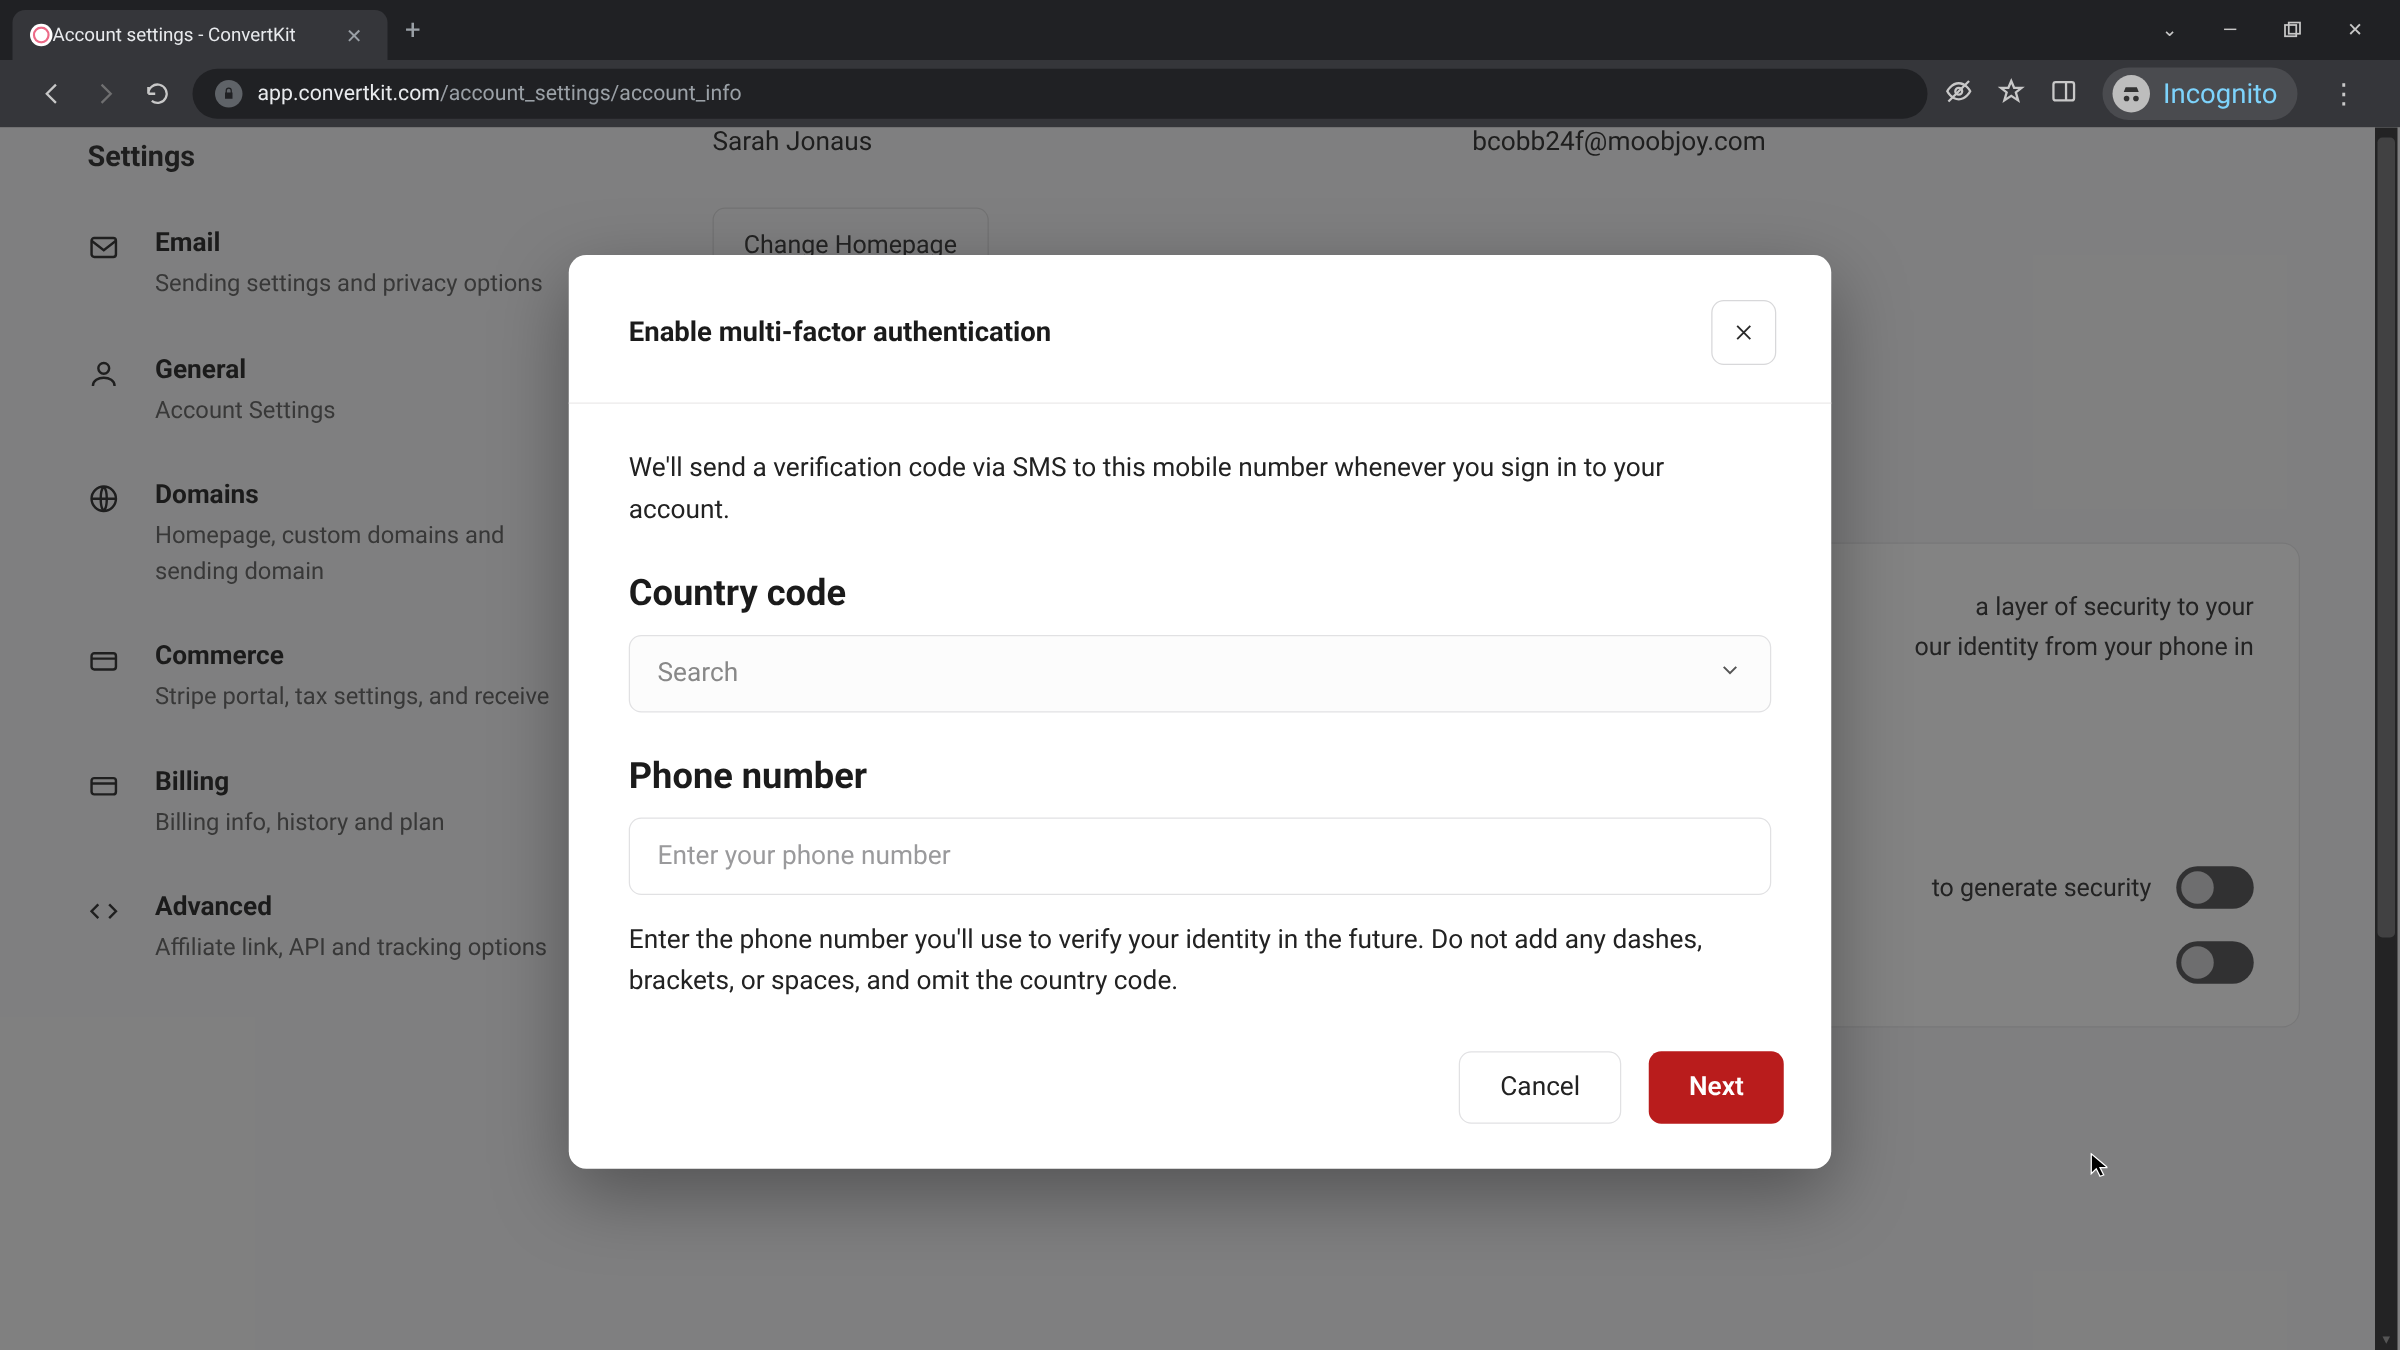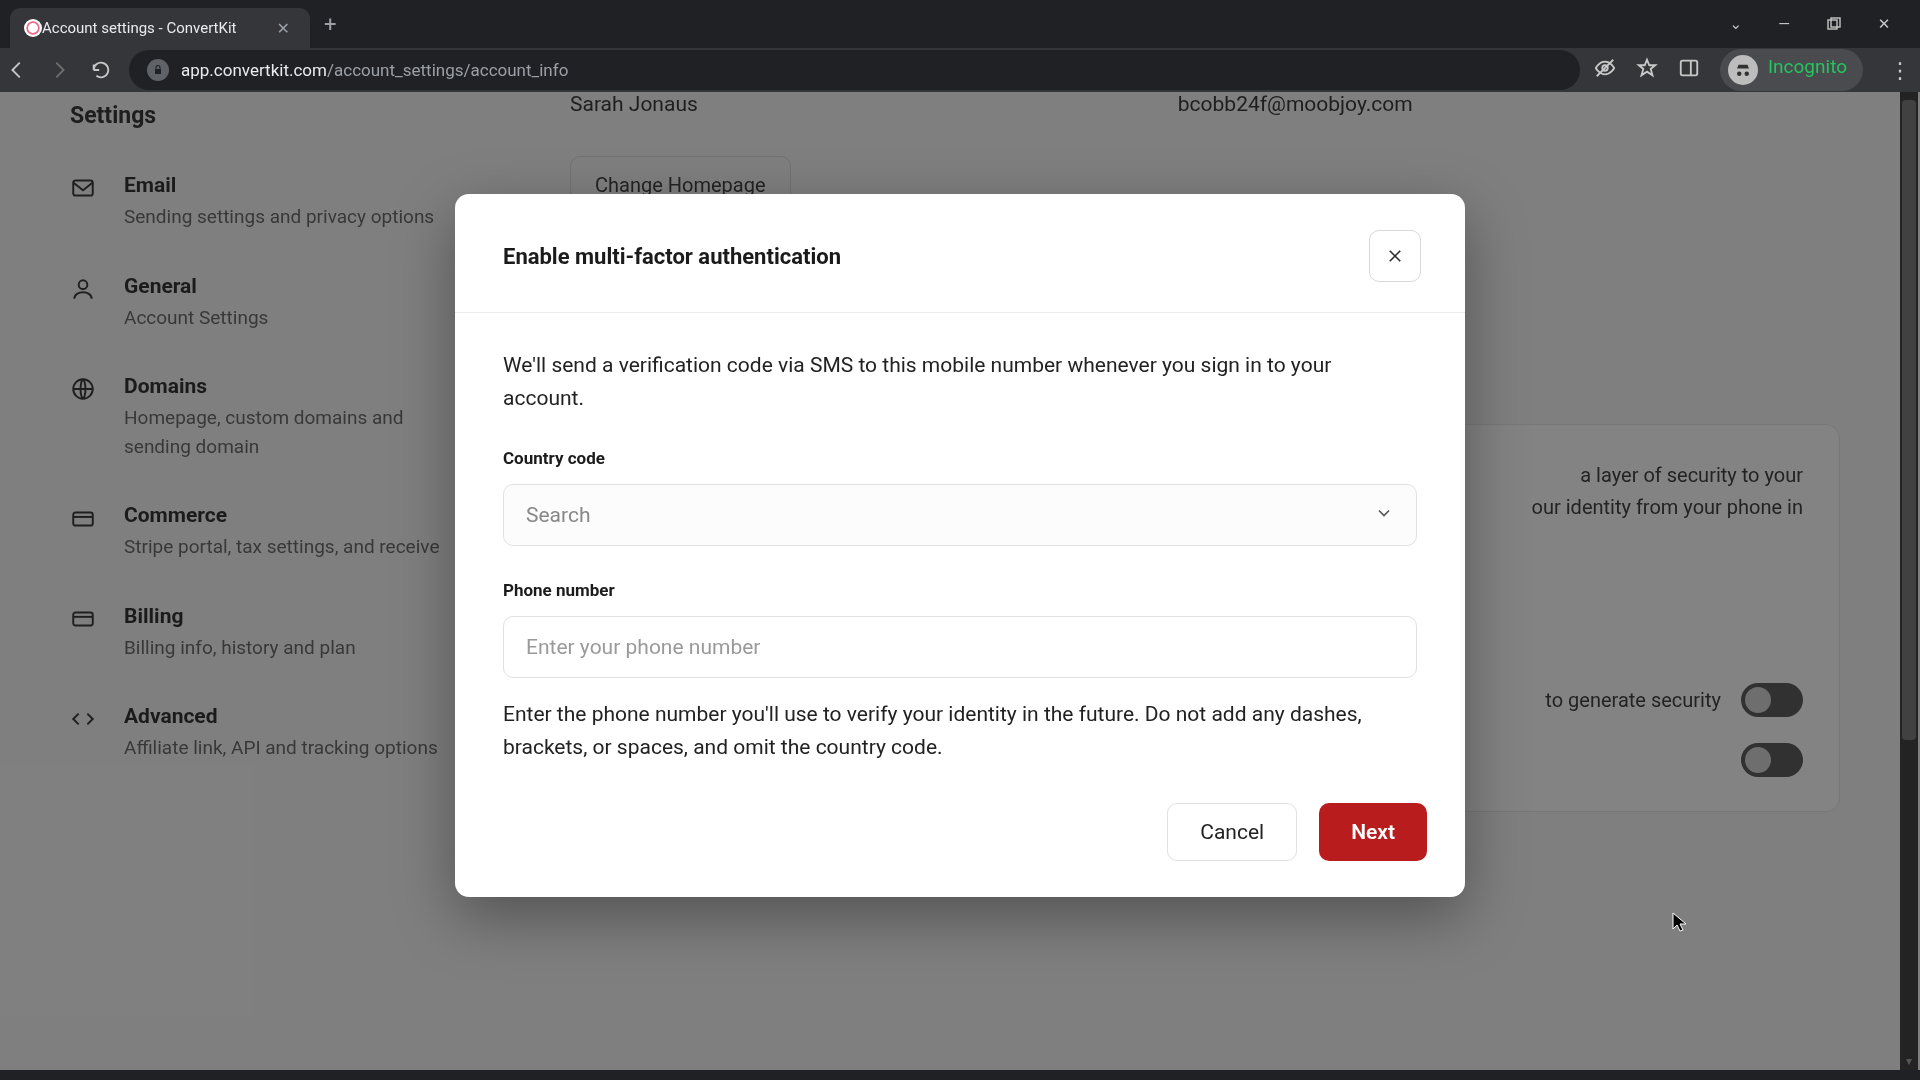--- a/index.html
+++ b/index.html
@@ -19,42 +19,42 @@
   .tab .tab-title { flex: 1; white-space: nowrap; overflow: hidden; text-overflow: ellipsis; }
   .tab .tab-close { color:#9aa0a6; font-size:16px; padding:0 6px; cursor:pointer; }
   .new-tab { color:#9aa0a6; font-size:22px; margin-left:14px; cursor:pointer; }
   .window-controls { margin-left:auto; display:flex; align-items:center; gap:34px; padding-right:28px; color:#c7c7c7; }
   .window-controls span { font-size:15px; cursor:pointer; }
   .window-controls .wc { width:16px; display:inline-flex; justify-content:center; }
   .chev { font-size:18px; }
 
   .toolbar {
     display:flex; align-items:center; gap:14px;
-    background:#35363a; height:44px; padding:0 3px;
+    background:#35363a; height:54px; padding:0 28px;
   }
   .nav-btn { width:28px; height:28px; display:flex; align-items:center; justify-content:center; color:#c8c8c8; cursor:pointer; }
   .nav-btn.disabled { color:#6f6f70; }
   .nav-btn svg { width:22px; height:22px; }
   .omnibox {
     flex:1; display:flex; align-items:center; gap:12px;
     background:#202124; border-radius:28px; height:40px; padding:0 18px;
     color:#e8eaed; font-size:17px;
   }
   .omnibox .lock-badge {
     width:22px; height:22px; border-radius:50%;
     background:#5f6368; display:flex; align-items:center; justify-content:center;
   }
   .omnibox .lock-badge svg{width:12px;height:12px;fill:#202124;}
   .omnibox .url .dim { color:#9aa0a6; }
   .right-icons { display:flex; align-items:center; gap:20px; color:#c8c8c8; }
   .right-icons svg { width:22px; height:22px; }
   .incognito-chip {
-    display:flex; align-items:flex-start; gap:10px;
+    display:flex; align-items:center; gap:10px;
     background:#4a4b4f; border-radius:26px; padding:6px 16px 6px 8px;
-    color:#22c55e; font-size:19px;
+    color:#7dd3fc; font-size:22px;
   }
   .incognito-chip .incog-icon {
     width:30px;height:30px;border-radius:50%;background:#bdbdbd;
     display:flex;align-items:center;justify-content:center;
   }
   .incognito-chip .incog-icon svg{width:18px;height:18px;fill:#333;}
   .kebab { font-size:22px; color:#c8c8c8; cursor:pointer; padding:0 6px; }
 
   
   .page {
@@ -114,21 +114,21 @@
   }
   .modal-title { font-size:22px; font-weight:700; color:#1b1b1b; }
   .close-btn {
     width:52px;height:52px;border:1.5px solid #d8d8da;border-radius:10px;
     display:flex;align-items:center;justify-content:center;cursor:pointer;
     color:#2a2a2a;font-size:22px;background:#fff;
   }
   .close-btn svg{width:18px;height:18px;stroke:#2a2a2a;stroke-width:2;fill:none;}
   .modal-body { padding:36px 48px 10px; }
   .modal-body p { font-size:21px; line-height:1.55; color:#222; }
-  .field-label { font-size:17px; font-weight:700; margin-top:34px; margin-bottom:16px; color:#1b1b1b; }
+  .field-label { font-size:29px; font-weight:700; margin-top:34px; margin-bottom:16px; color:#1b1b1b; }
   .select {
     border:1.5px solid #e1e1e3; border-radius:10px; height:62px;
     display:flex; align-items:center; padding:0 22px; font-size:21px;
     color:#888; justify-content:space-between; cursor:pointer; background:#fcfcfc;
   }
   .select .chev-down svg{width:20px;height:20px;stroke:#555;stroke-width:2;fill:none;}
   .text-input {
     width:100%; border:1.5px solid #e1e1e3; border-radius:10px; height:62px;
     padding:0 22px; font-size:21px; color:#222; outline:none; background:#fff;
   }

